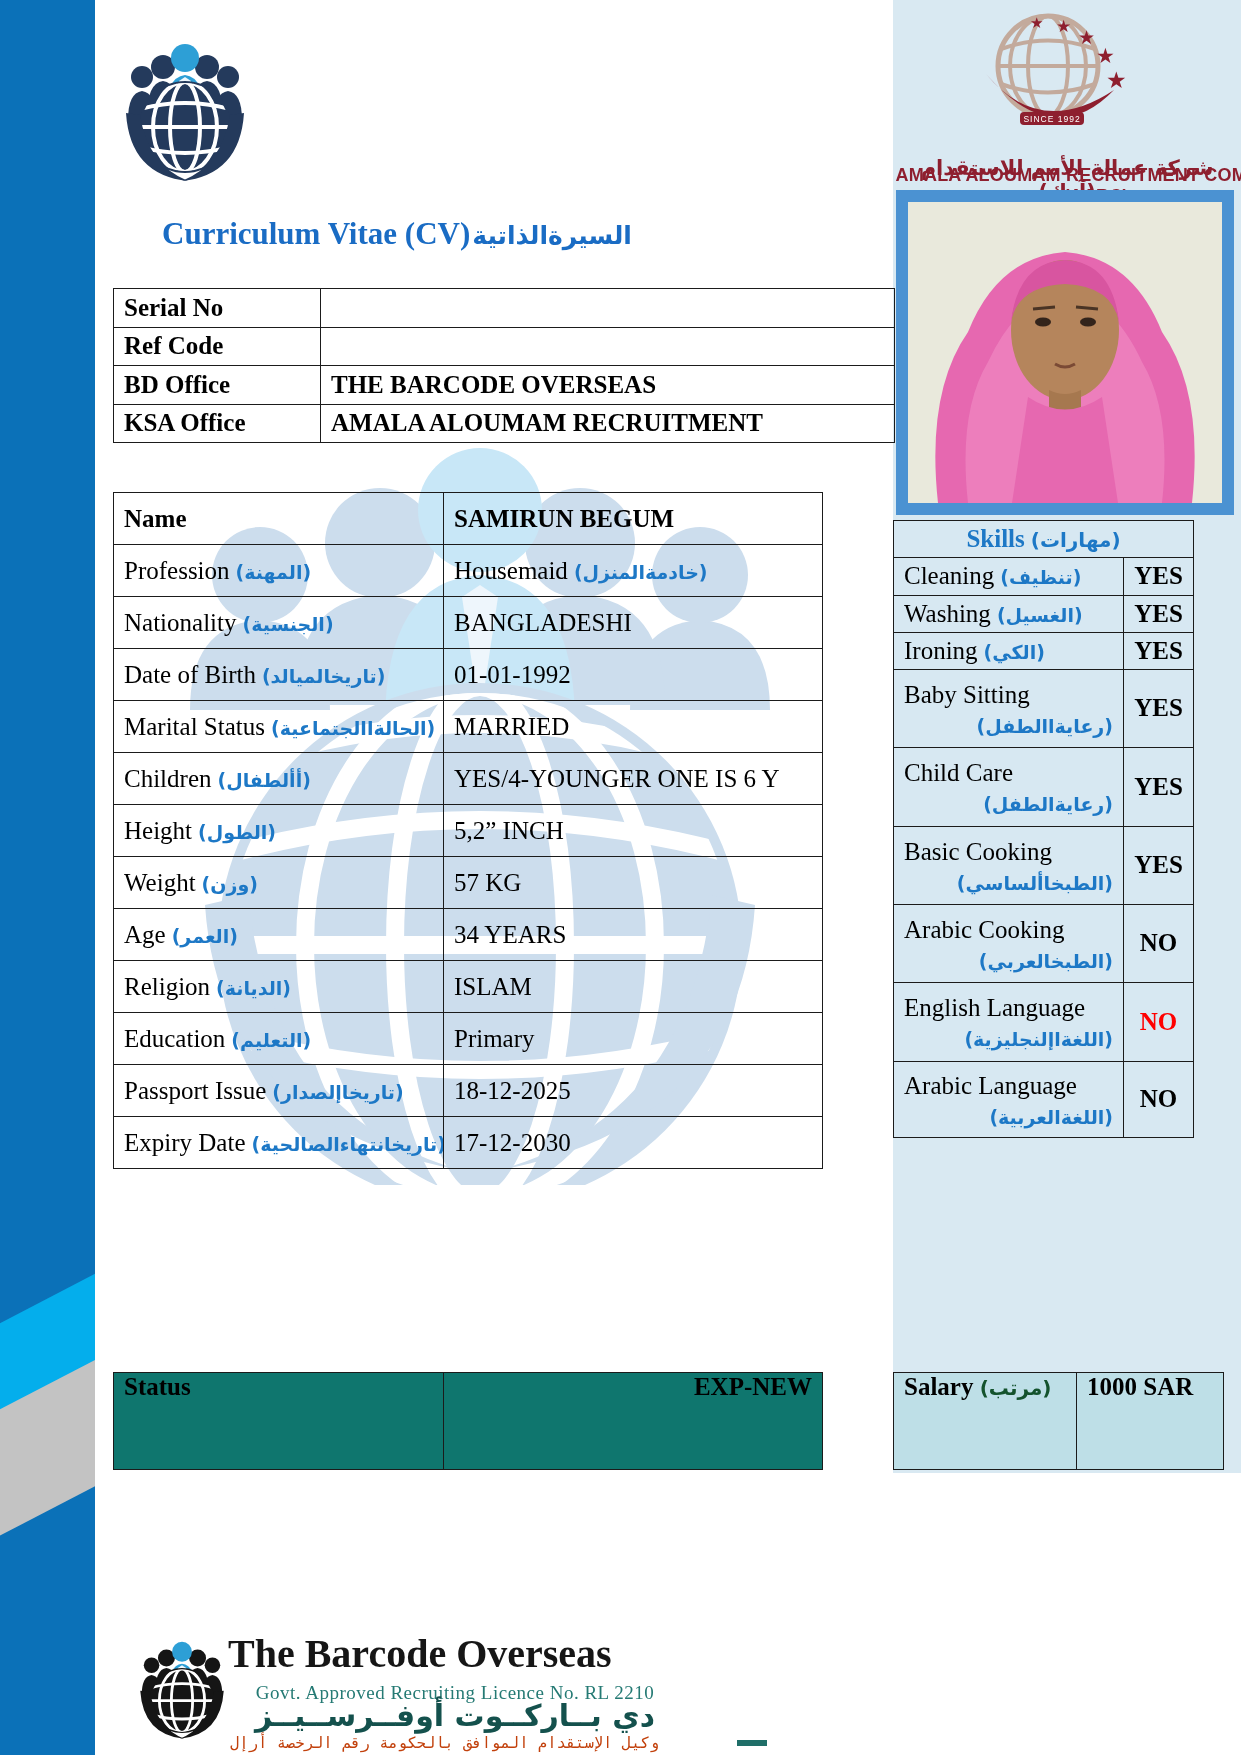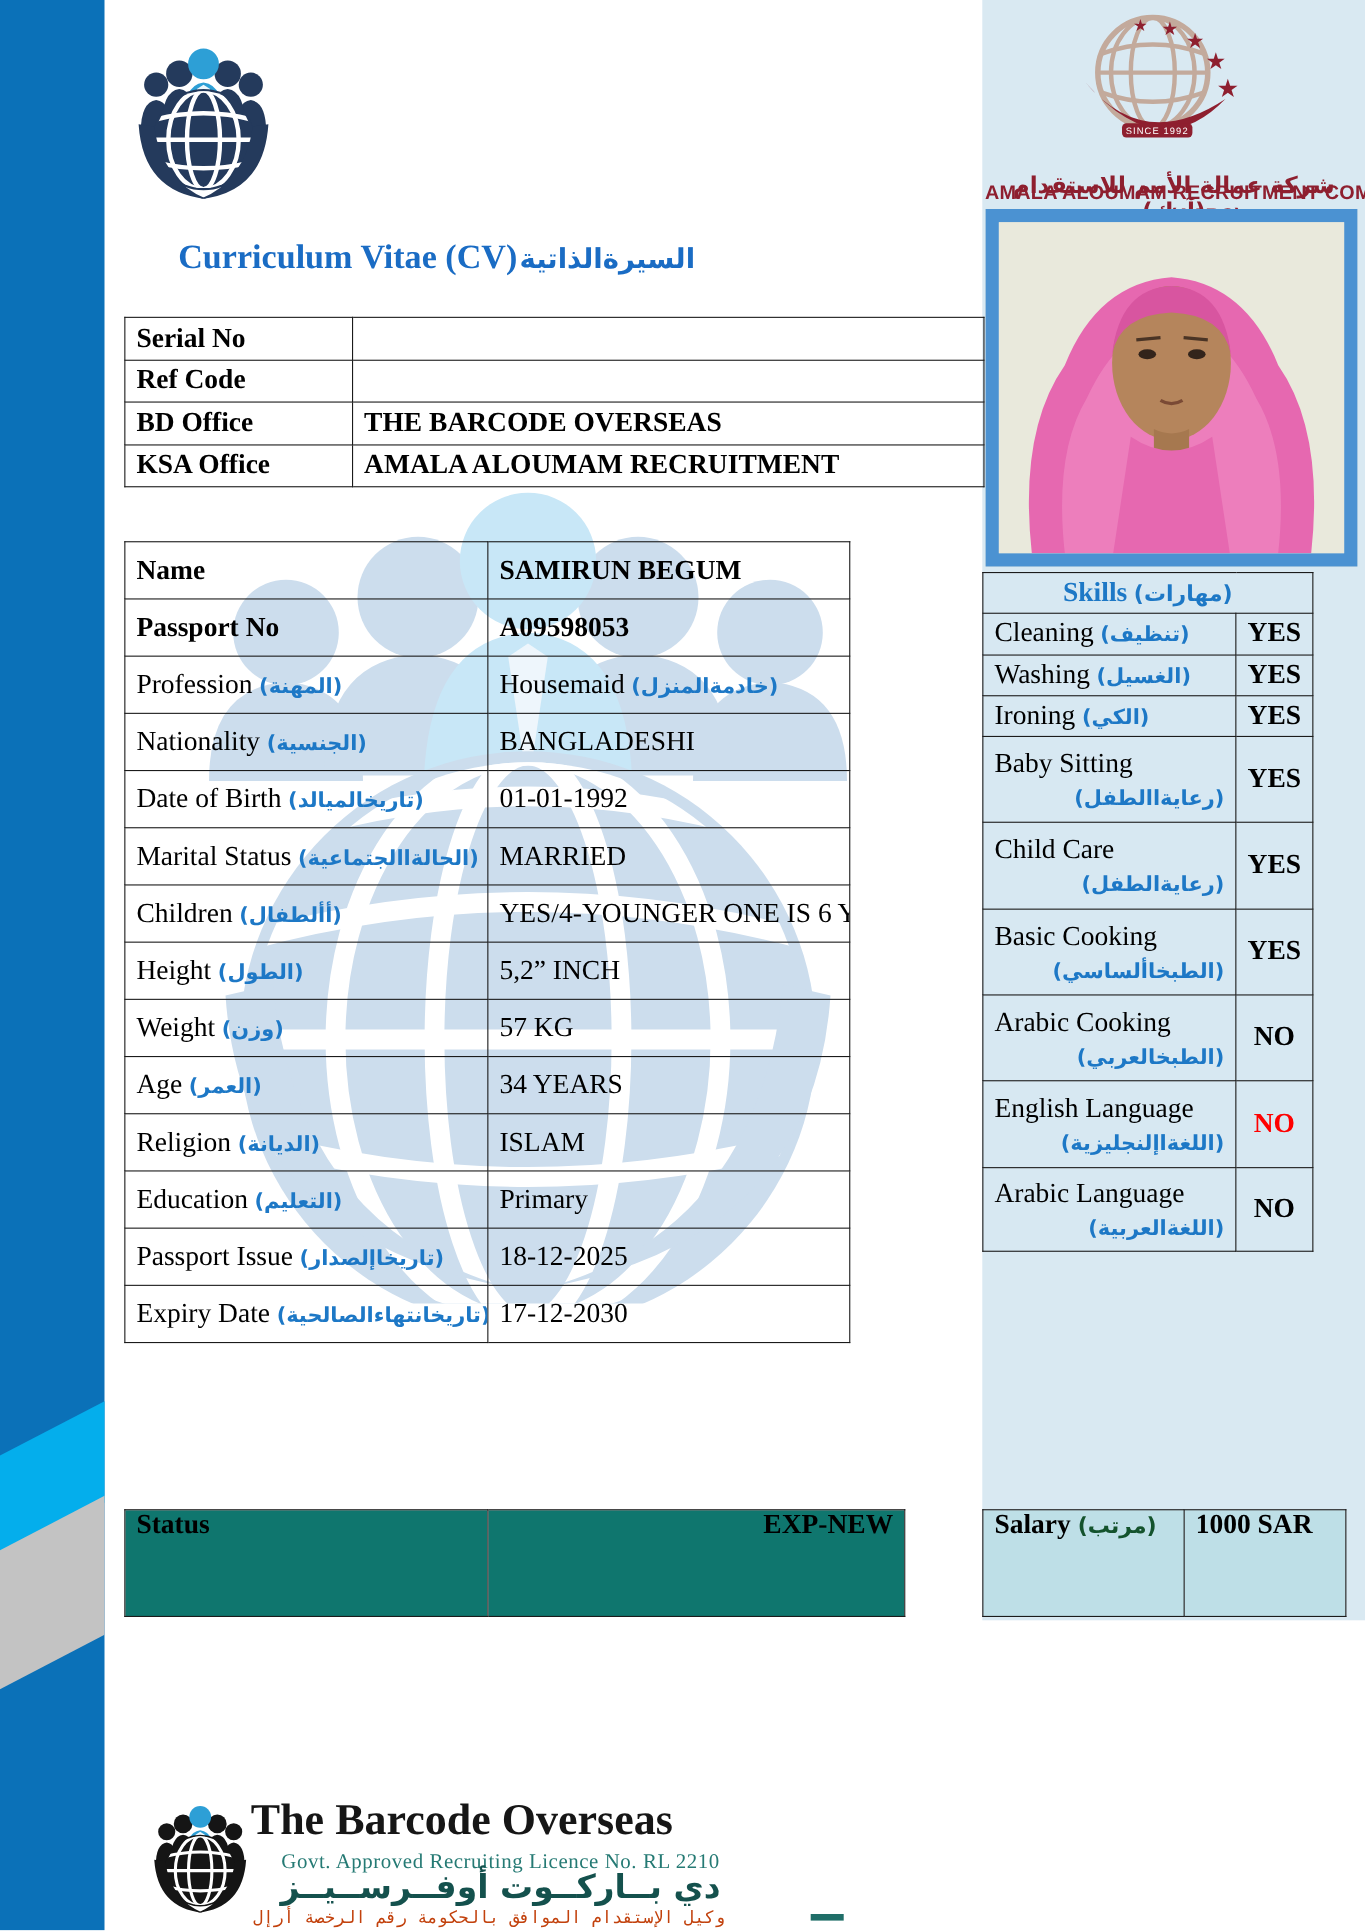--- a/index.html
+++ b/index.html
@@ -25,21 +25,21 @@
   table.doc td{border:1.6px solid #1b1b1b;padding:0 10px;font-size:25px;color:#000;
                overflow:hidden;white-space:nowrap;}
   table.doc td.b, .b{font-weight:bold;}
   .ar{color:#1d78c6;font-weight:bold;font-family:"DejaVu Sans",sans-serif;font-size:19px;margin-left:6px;}
 
   
   .toptable{left:113px;top:288px;width:782px;}
   .toptable tr{height:38.5px;}
 
   
-  .infotable{left:113px;top:492px;width:660px;padding-left:12px;}
+  .infotable{left:113px;top:492px;width:710px;padding-left:12px;}
   .infotable tr{height:52px;}
 
   
   .skillstable{left:893px;top:520px;width:301px;z-index:3;}
   .skillstable td{background:#d7e8f2;font-size:23px;padding:2px 8px;line-height:1.45;}
   .skillstable td.hdr{text-align:center;font-weight:bold;color:#1d78c6;font-size:25px;}
   .skillstable td.hdr .ar{font-size:20px;}
   .skillstable td.yn{text-align:center;font-weight:bold;font-size:25px;}
   .skillstable tr.tall td{white-space:normal;}
   .skillstable tr.tall .ar{display:block;margin-left:0;}
@@ -222,24 +222,20 @@
     <colgroup>
         <col style="width:330px">
         <col>
       </colgroup>
     <tbody>
         <tr>
       <td class="b">Name</td>
       <td class="b">SAMIRUN BEGUM</td>
         </tr>
     <tr>
-      <td class="b">Passport No</td>
-      <td class="b">A09598053</td>
-        </tr>
-    <tr>
       <td><span>Profession</span><span class="ar" dir="rtl">(المهنة)</span></td>
       <td><span>Housemaid</span><span class="ar" dir="rtl">(خادمةالمنزل)</span></td>
         </tr>
     <tr>
       <td><span>Nationality</span><span class="ar" dir="rtl">(الجنسية)</span></td>
       <td>BANGLADESHI</td>
         </tr>
     <tr>
       <td><span>Date of Birth</span><span class="ar" dir="rtl">(تاريخالميالد)</span></td>
       <td>01-01-1992</td>

